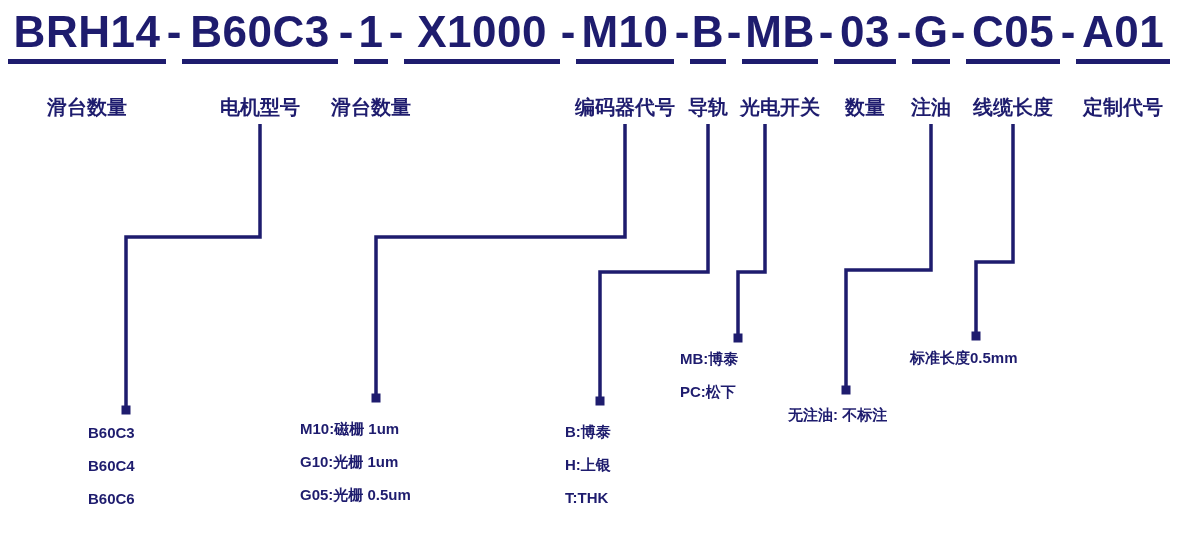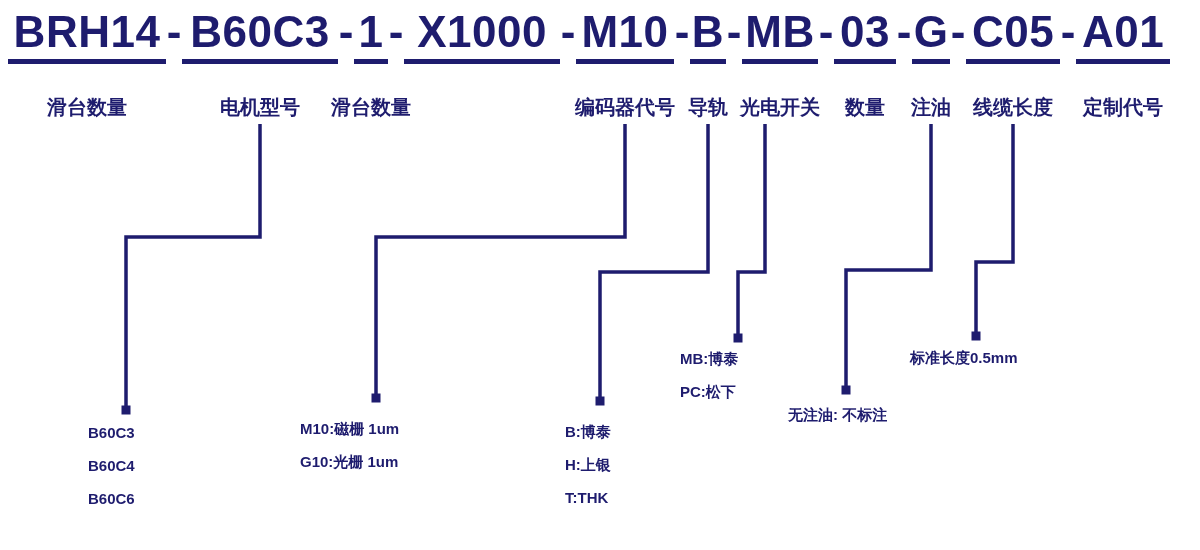--- a/index.html
+++ b/index.html
@@ -84,20 +84,21 @@
 
   <div class="opts" style="left:88px;top:416px">
     <div>B60C3</div>
     <div>B60C4</div>
     <div>B60C6</div>
   </div>
 
   <div class="opts" style="left:300px;top:412px">
     <div>M10:磁栅 1um</div>
     <div>G10:光栅 1um</div>
+    <div>G05:光栅 0.5um</div>
   </div>
 
   <div class="opts" style="left:565px;top:415px">
     <div>B:博泰</div>
     <div>H:上银</div>
     <div>T:THK</div>
   </div>
 
   <div class="opts" style="left:680px;top:342px">
     <div>MB:博泰</div>

